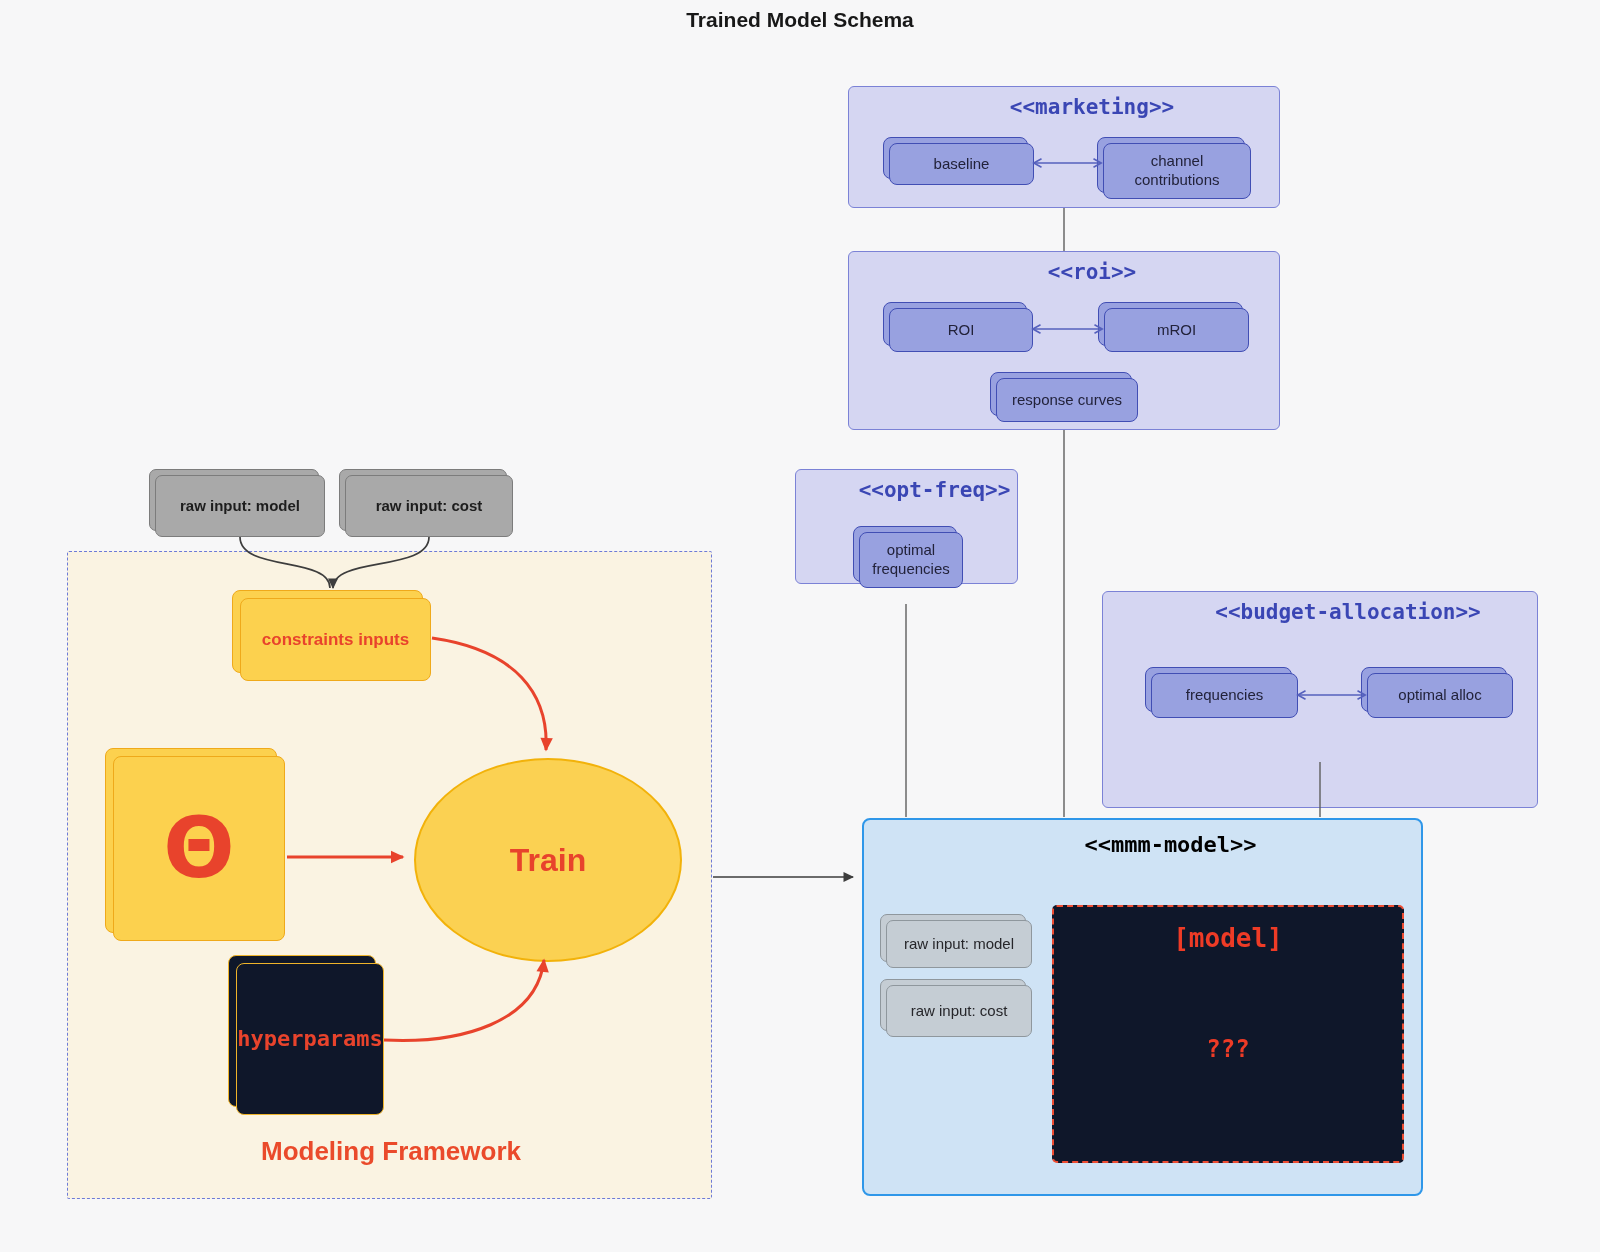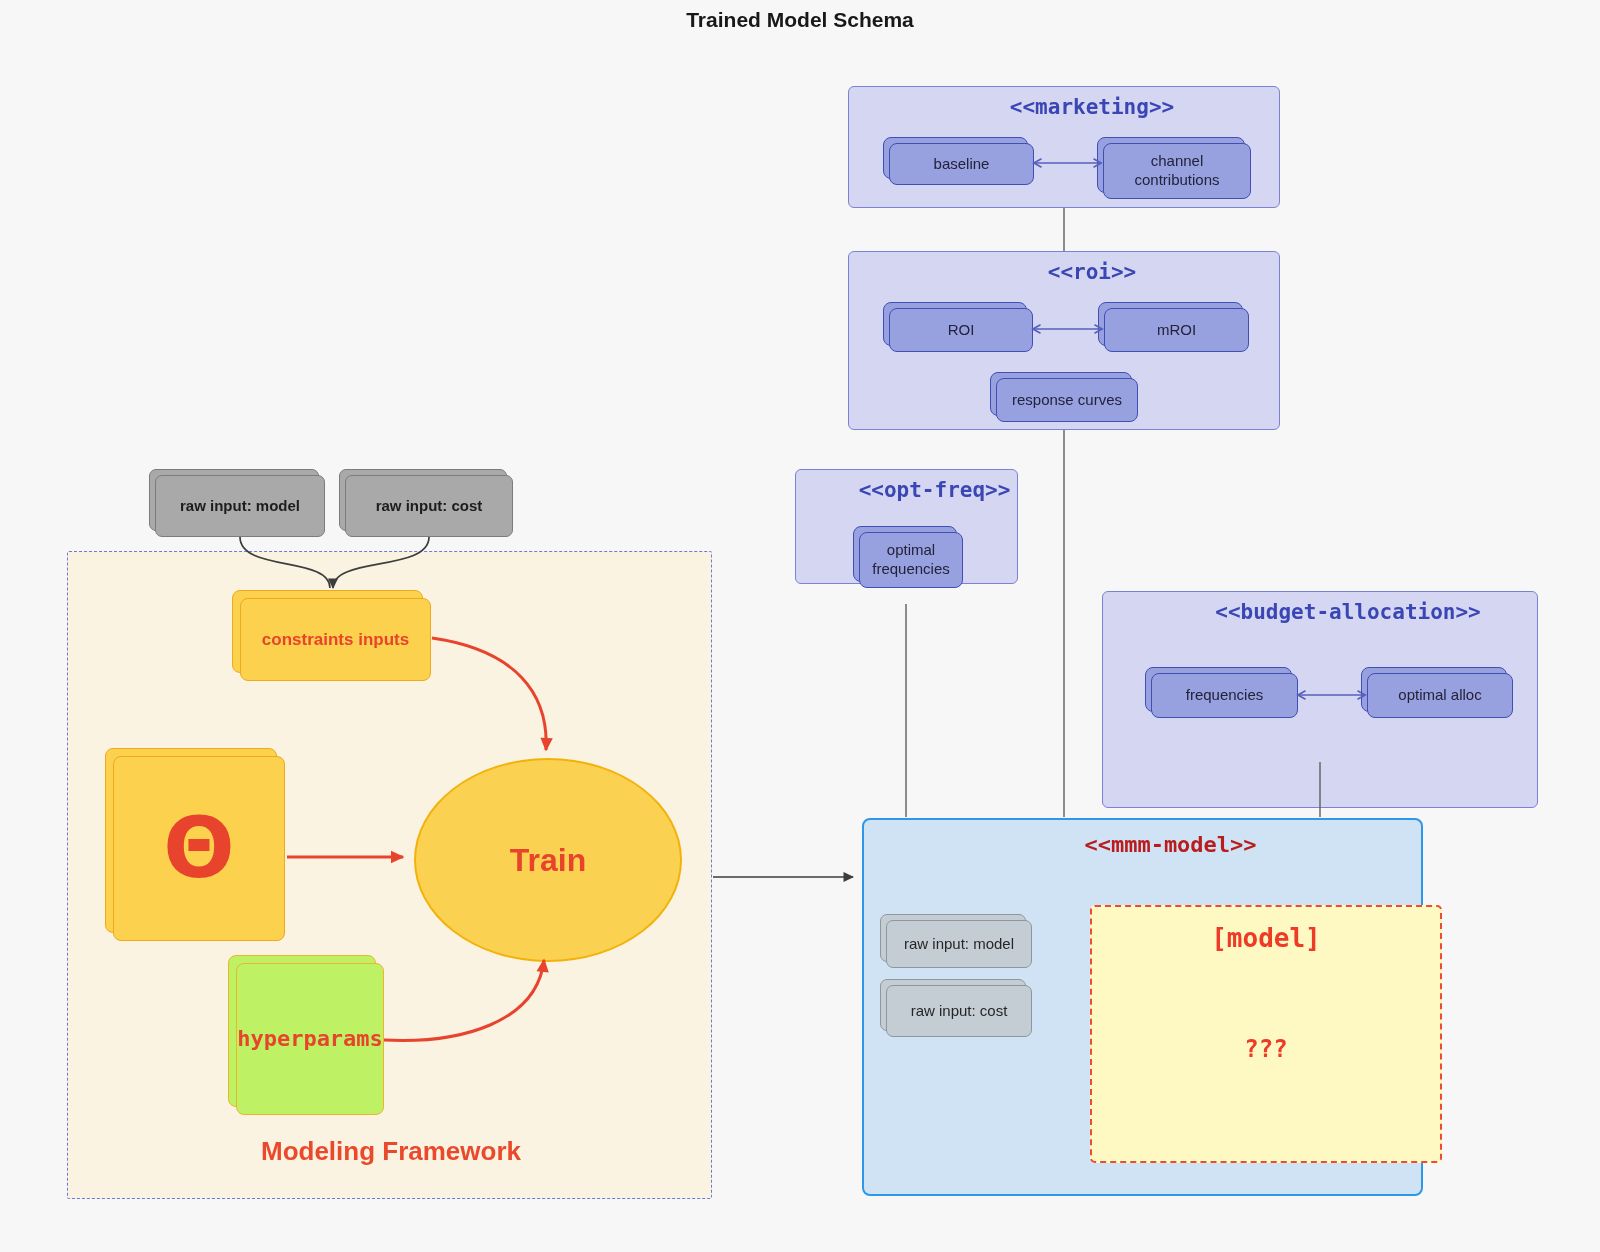--- a/index.html
+++ b/index.html
@@ -13,40 +13,40 @@
   .stk .bk{position:absolute;left:-6px;top:-6px;width:100%;height:100%;border-radius:8px;box-sizing:border-box;}
   .stk .ft{position:relative;width:100%;height:100%;border-radius:8px;box-sizing:border-box;
            display:flex;align-items:center;justify-content:center;text-align:center;
            font-size:15px;color:#22223a;padding:0 8px;line-height:1.25;}
   .purple .bk,.purple .ft{background:#98a1e0;border:1.4px solid #414eb4;}
   .gray .bk,.gray .ft{background:#a9a9a9;border:1.4px solid #7c7c7c;border-radius:7px;}
   .gray .ft{font-weight:bold;color:#1d1d1d;}
   .bgray .bk,.bgray .ft{background:#c5cdd4;border:1.4px solid #8f979d;border-radius:7px;}
   .bgray .ft{color:#26262a;}
   .yellow .bk,.yellow .ft{background:#fcd14e;border:1.6px solid #efa91a;}
-  .ylight .bk,.ylight .ft{background:#bef264;border:1.6px solid #efb42a;}
+  .ylight .bk,.ylight .ft{background:#0f172a;border:1.6px solid #efb42a;}
   .yellow .bk,.ylight .bk{left:-8px;top:-8px;}
   
   .group{position:absolute;box-sizing:border-box;border-radius:6px;}
   .pgroup{background:#d5d6f2;border:1.3px solid #7b82d6;}
   .gtitle{position:absolute;left:0;top:8px;width:100%;text-align:center;
           font-family:"DejaVu Sans Mono",monospace;font-weight:bold;font-size:21px;color:#3a46b4;padding-left:28px;}
   #mmm-group{background:#cfe3f5;border:2px solid #2f97e9;border-radius:8px;}
-  #mmm-title{color:#b91c1c;font-size:22px;top:12px;}
+  #mmm-title{color:#000000;font-size:22px;top:12px;}
   #framework-group{background:#faf3e2;border:1.6px dashed #6d7bd8;border-radius:2px;}
   #framework-label{font-size:26px;font-weight:bold;color:#ea4a2b;text-align:center;}
   
   #transformed-node .ft{font-weight:bold;font-size:17px;color:#e8432c;}
   #theta-node .ft{font-size:84px;font-weight:bold;color:#e8432c;font-family:"DejaVu Sans",sans-serif;}
   #hyper-node .ft{font-family:"DejaVu Sans Mono",monospace;font-weight:bold;font-size:22px;color:#e8432c;}
   #train-ellipse{background:#fbd152;border:2px solid #f2b20a;border-radius:50%;
                  display:flex;align-items:center;justify-content:center;
                  font-size:32px;font-weight:bold;color:#e8432c;}
   
-  #model-box{background:#fef9c3;border:2.5px dashed #ee4c31;border-radius:5px;margin-left:38px;}
+  #model-box{background:#0f172a;border:2.5px dashed #ee4c31;border-radius:5px;}
   #model-box-title{position:absolute;left:0;top:16px;width:100%;text-align:center;
                    font-family:"DejaVu Sans Mono",monospace;font-weight:bold;font-size:26px;color:#ee3b26;}
   #model-box-q{position:absolute;left:0;top:128px;width:100%;text-align:center;
                font-family:"DejaVu Sans Mono",monospace;font-weight:bold;font-size:24px;color:#ee3b26;}
   svg#edges{position:absolute;left:0;top:0;z-index:6;pointer-events:none;}
   .group,.stk,#train-ellipse{z-index:2;}
 </style>
 </head>
 <body>
 

